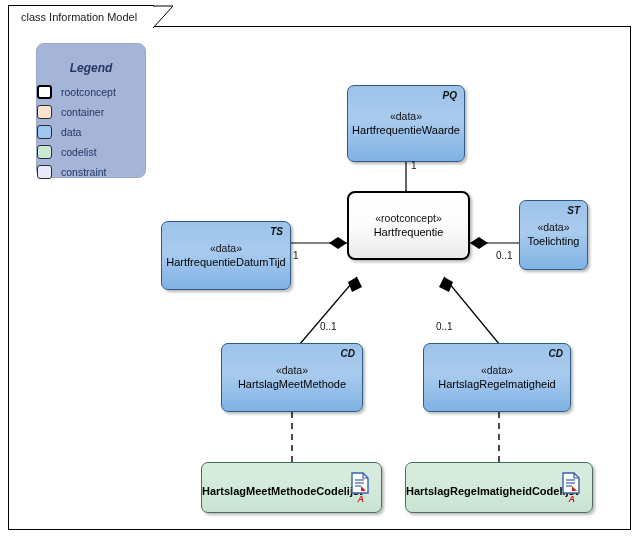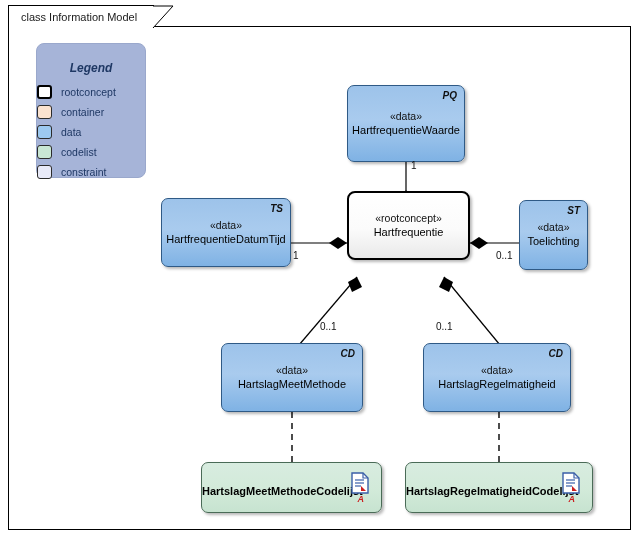--- a/index.html
+++ b/index.html
@@ -264,21 +264,21 @@
   </div>
 
   <div class="uml data" style="left:347px; top:85px; width:118px; height:77px;">
     <div class="uml-tag">PQ</div>
     <div class="uml-center">
       <div class="uml-stereo">«data»</div>
       <div class="uml-name">HartfrequentieWaarde</div>
     </div>
   </div>
 
-  <div class="uml data" style="left:161px; top:198px; width:130px; height:69px;">
+  <div class="uml data" style="left:161px; top:221px; width:130px; height:69px;">
     <div class="uml-tag">TS</div>
     <div class="uml-center">
       <div class="uml-stereo">«data»</div>
       <div class="uml-name">HartfrequentieDatumTijd</div>
     </div>
   </div>
 
   <div class="uml rootconcept" style="left:347px; top:191px; width:123px; height:69px;">
     <div class="uml-center">
       <div class="uml-stereo">«rootconcept»</div>

